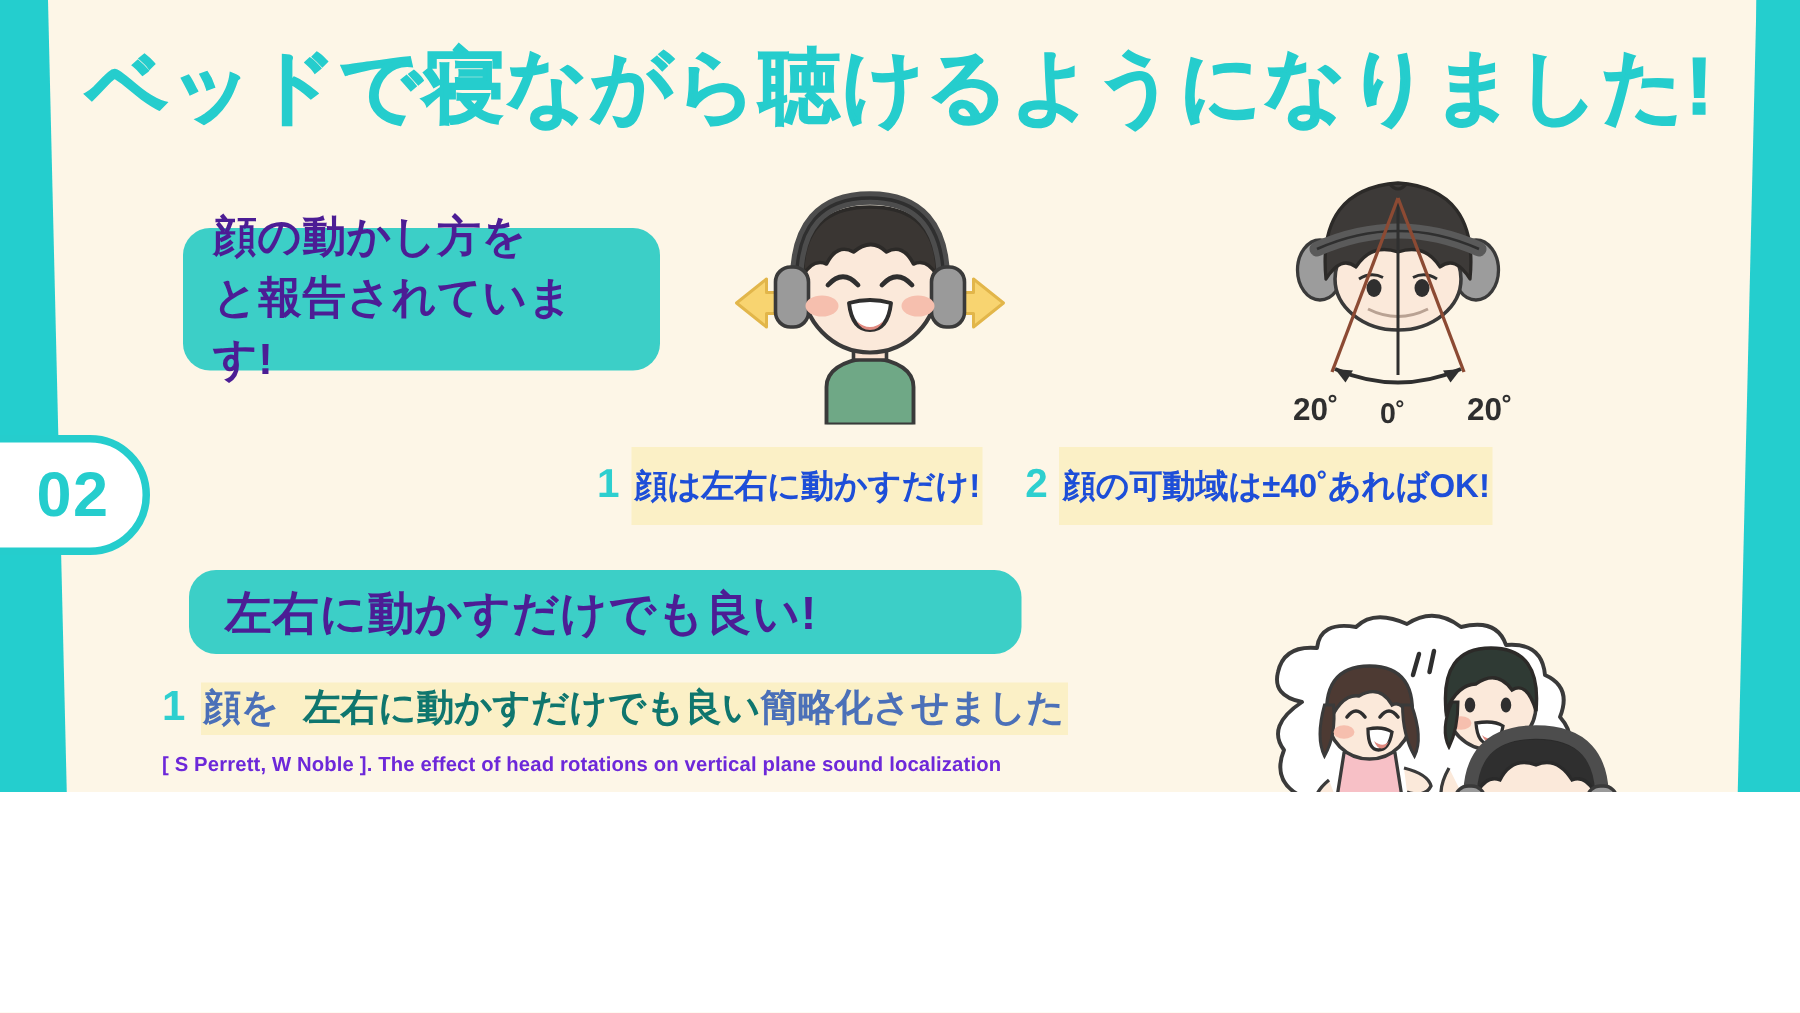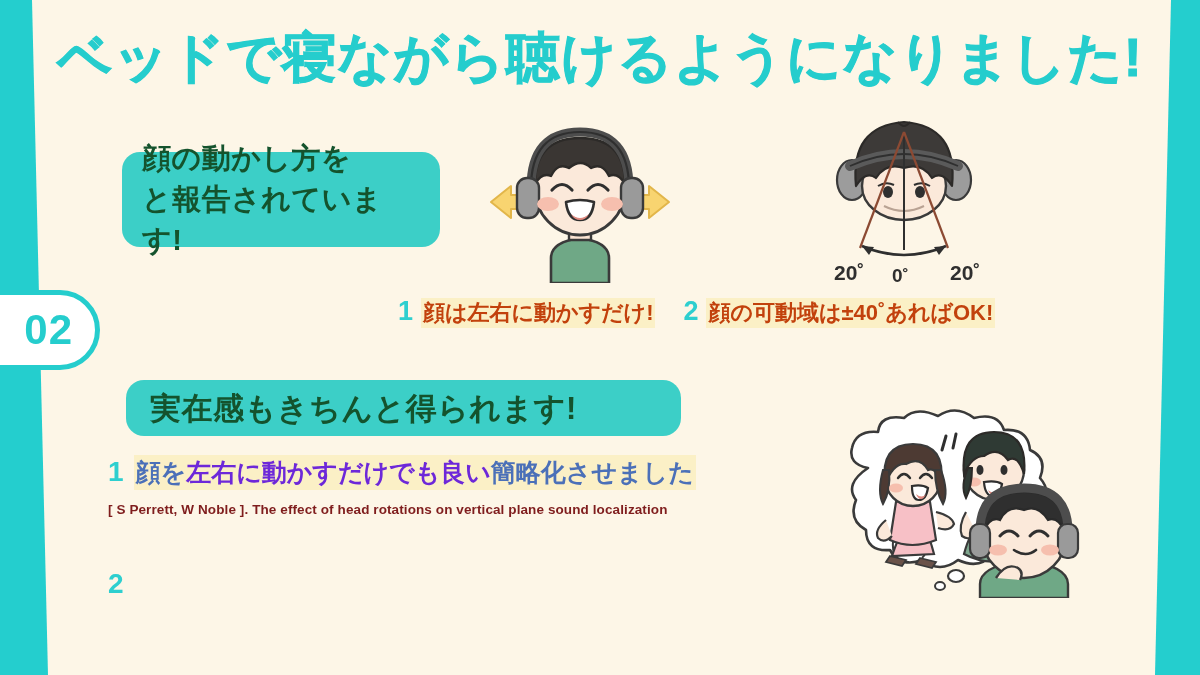--- a/index.html
+++ b/index.html
@@ -3,21 +3,21 @@
 <meta charset="utf-8">
 <style>
   * { box-sizing: border-box; margin: 0; padding: 0; }
   html, body {
     width: 1200px; height: 675px;
     overflow: hidden;
     font-family: "Liberation Sans", "DejaVu Sans", sans-serif;
   }
   #slide {
     position: relative;
-    width: 1200px; height: 675px;
+    width: 1200px; height: 528px;
     background: #24cece;
     overflow: hidden;
   }
   
   #panel {
     position: absolute;
     inset: 0;
     background: #fdf6e7;
     clip-path: polygon(32px 0, 1171px 0, 1155px 675px, 48px 675px);
   }
@@ -49,71 +49,71 @@
   #badge .num {
     font-size: 42px; font-weight: bold; color: #25cdcd;
     letter-spacing: 1px; line-height: 1;
   }
 
   
   .tealbox {
     position: absolute;
     background: #3ccfc7;
     border-radius: 18px;
-    color: #14532d;
+    color: #4c1d95;
     font-weight: bold;
     display: flex; flex-direction: column; justify-content: center;
   }
   #box1 { left: 122px; top: 152px; width: 318px; height: 95px; padding: 0 20px; }
   #box1 .l { font-size: 29px; line-height: 1.42; letter-spacing: 0.5px; }
   #box2 { left: 126px; top: 380px; width: 555px; height: 56px; padding: 0 24px; }
   #box2 .l { font-size: 31px; line-height: 1; letter-spacing: 0.5px; }
 
   
   #captionrow {
     position: absolute;
     left: 398px; top: 298px;
     display: flex; align-items: baseline; gap: 28px;
     white-space: nowrap;
   }
   .cap { display: flex; align-items: baseline; gap: 8px; }
   .cap .idx {
     font-size: 27px; font-weight: bold; color: #2ecfcf; line-height: 1;
   }
   .cap .txt {
-    font-size: 22px; font-weight: bold; color: #c2410c;
-    background: #fbf0c6; line-height: 1.25; padding: 1px 2px;
+    font-size: 22px; font-weight: bold; color: #1d4ed8;
+    background: #fbf0c6; line-height: 1.25; padding: 12px 2px;
   }
 
   
   .ev { position: absolute; white-space: nowrap; }
   #ev1 { left: 108px; top: 455px; }
   #ev2 { left: 108px; top: 570px; }
   .ev .head { display: flex; align-items: baseline; gap: 10px; }
   .ev .head .idx {
     font-size: 28px; font-weight: bold; color: #2ecfcf; line-height: 1;
   }
   .ev .head .ln {
     font-size: 25px; font-weight: bold; color: #4b70b8;
     background: #fbf0c6; padding: 1px 2px; line-height: 1.3;
   }
-  .ev .head .hl { color: #6d28d9; }
+  .ev .head .hl { color: #0f766e; margin-left: 16px; }
   .ev .cite {
-    font-size: 13.5px; font-weight: bold; color: #7f1d1d;
+    font-size: 13.5px; font-weight: bold; color: #6d28d9;
     letter-spacing: 0.1px; line-height: 1.5;
   }
   #cite1a { margin-top: 10px; }
   #cite1b { margin-top: 4px; }
   #cite1b .ind { display: block; padding-left: 178px; }
   #cite2a { margin-top: 10px; }
 
   
   .illus { position: absolute; }
   #illus-boy { left: 455px; top: 118px; width: 250px; height: 165px; }
-  #illus-top { left: 804px; top: 108px; width: 240px; height: 180px; }
+  #illus-top { left: 832px; top: 108px; width: 240px; height: 180px; }
   #illus-think { left: 828px; top: 408px; width: 268px; height: 190px; }
 </style>
 </head>
 <body>
 
 <div id="slide">
   <div id="panel"></div>
 
   <div id="title">ベッドで寝ながら聴けるようになりました!</div>
 
@@ -204,21 +204,21 @@
       <span class="idx">1</span>
       <span class="txt">顔は左右に動かすだけ!</span>
     </div>
     <div class="cap">
       <span class="idx">2</span>
       <span class="txt">顔の可動域は±40˚あればOK!</span>
     </div>
   </div>
 
   <div class="tealbox" id="box2">
-    <span class="l">実在感もきちんと得られます!</span>
+    <span class="l">左右に動かすだけでも良い!</span>
   </div>
 
   <div class="ev" id="ev1">
     <div class="head">
       <span class="idx">1</span>
       <span class="ln"><span>顔を</span><span class="hl">左右に動かすだけでも良い</span><span>簡略化させました</span></span>
     </div>
     <div class="cite" id="cite1a">[ S Perrett, W Noble ]. The effect of head rotations on vertical plane sound localization</div>
   </div>
 

